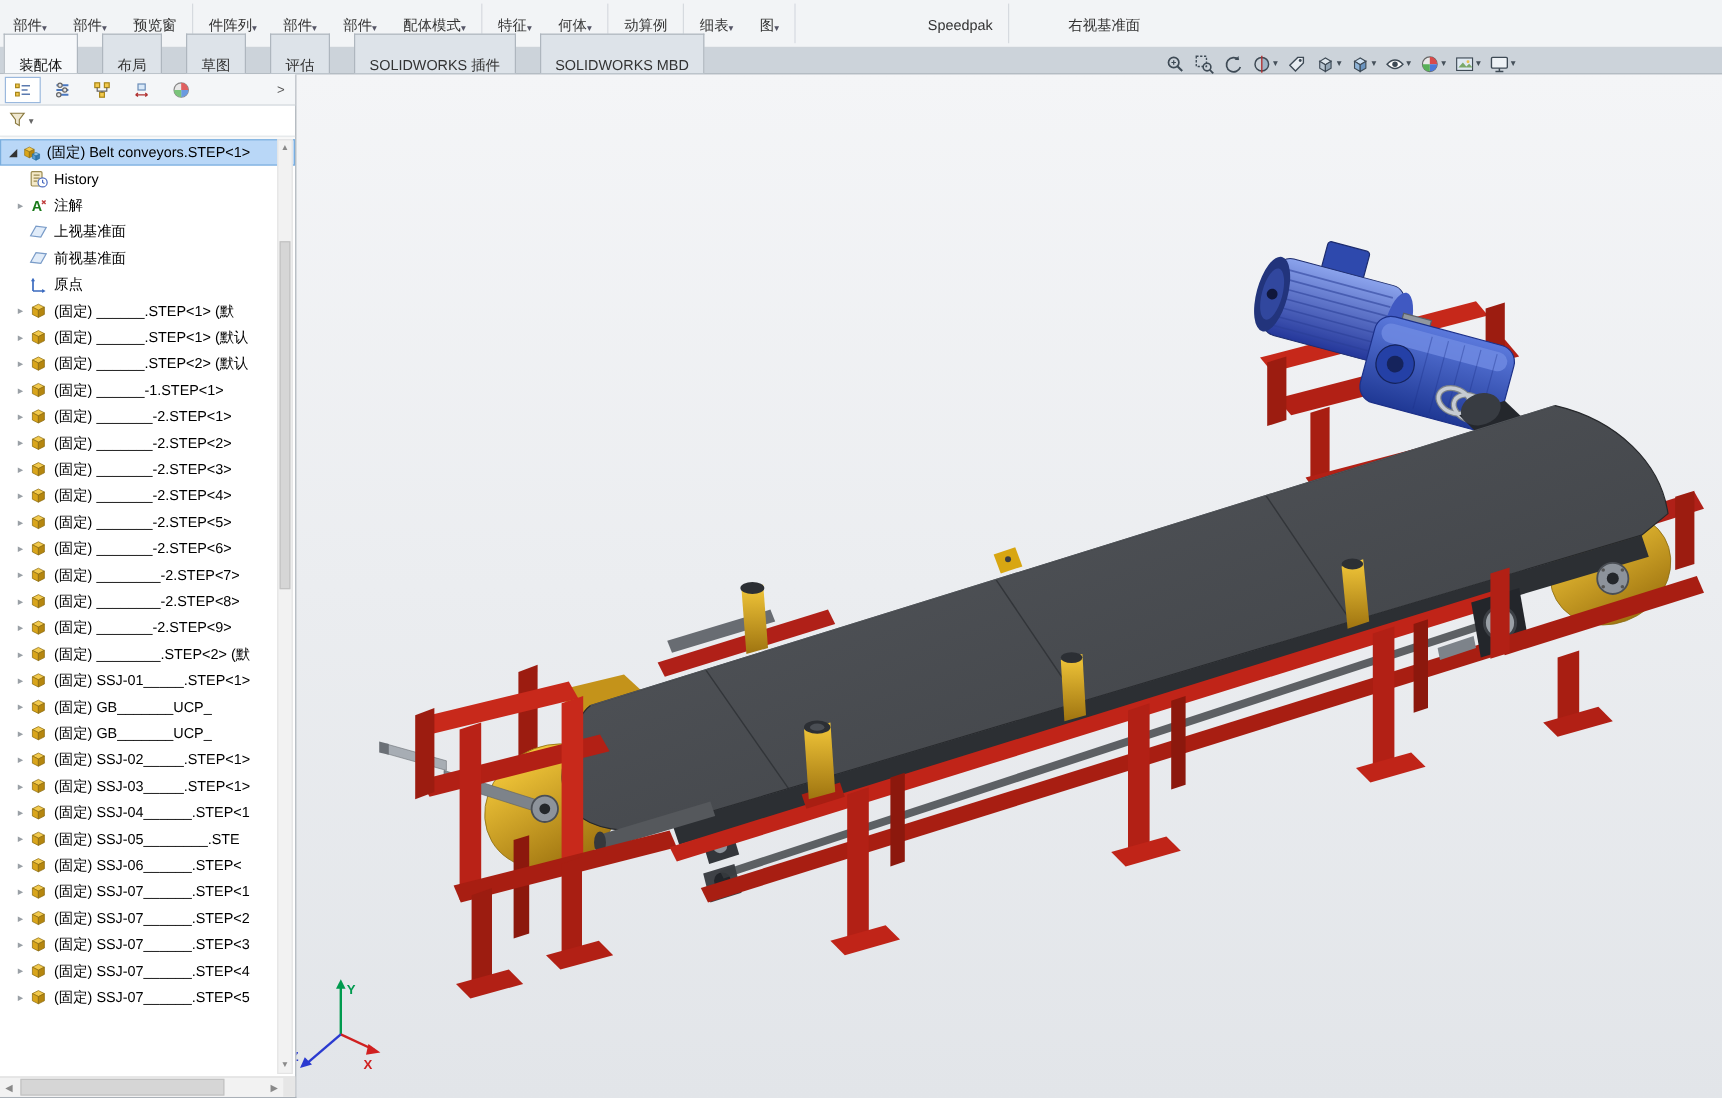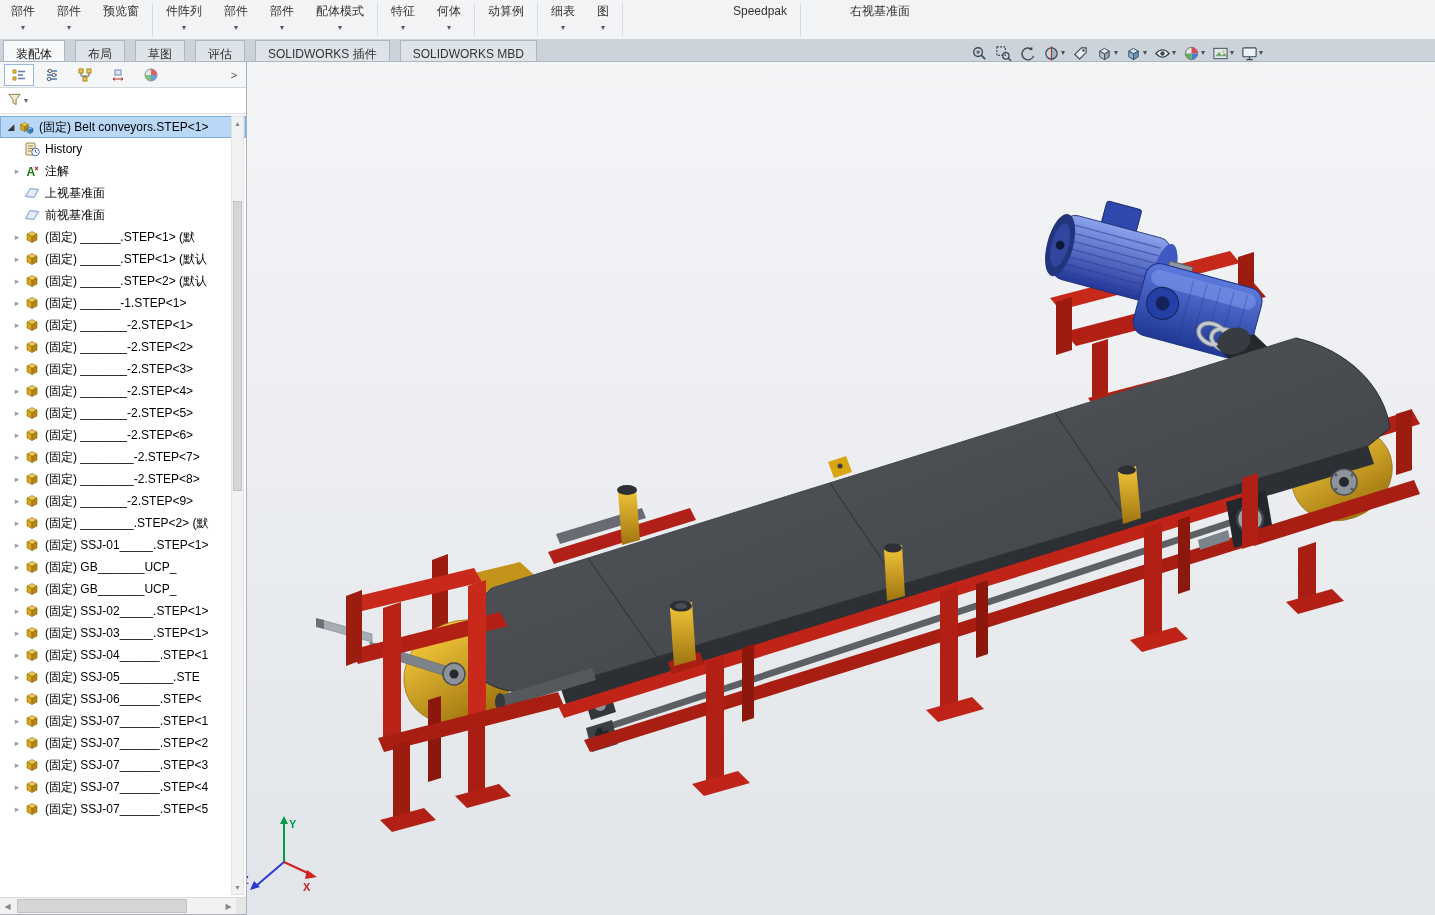--- a/index.html
+++ b/index.html
@@ -1,30 +1,30 @@
 <!DOCTYPE html>
 <html><head>
 <meta charset="utf-8">
 <style>
   *{margin:0;padding:0;box-sizing:border-box}
   html,body{width:1435px;height:915px;overflow:hidden}
   body{font-family:"Liberation Sans","DejaVu Sans",sans-serif;font-size:12px;color:#222;position:relative;background:#e8eaed}
 
   
   .ribbon{position:absolute;top:0;left:0;right:0;height:40px;background:#f2f4f6;border-bottom:1px solid #cdd3d9;display:flex;align-items:stretch;overflow:hidden}
-  .ribbon-item{display:flex;flex-direction:column;align-items:center;padding:4px 11px 0;color:#333;cursor:default}
+  .ribbon-item{display:flex;flex-direction:row;align-items:center;padding:4px 11px 0;color:#333;cursor:default}
   .ribbon-item .rlbl{font-size:12px;line-height:15px;white-space:nowrap}
   .ribbon-item .caret{font-size:8px;color:#556;line-height:9px;margin-top:4px}
   .ribbon-sep{width:1px;background:#d6dadf;margin:3px 2px}
   .ribbon-item.g5{margin-left:97px}
   .ribbon-item.g6{margin-left:36px}
 
   
   .tabbar{position:absolute;top:40px;left:0;right:0;height:22px;background:#ccd3da;border-bottom:1px solid #aeb6be;display:flex;align-items:flex-end;padding-left:3px}
-  .tab{height:21px;line-height:19px;padding:4px 12px;background:#dde3e9;border:1px solid #aeb6be;border-bottom:none;margin-right:10px;font-size:12px;color:#333;white-space:nowrap;cursor:default}
+  .tab{height:21px;line-height:19px;padding:16px 12px;background:#dde3e9;border:1px solid #aeb6be;border-bottom:none;margin-right:20px;font-size:12px;color:#333;white-space:nowrap;cursor:default}
   .tab.active{background:#f6f8fa;color:#111}
 
   
   .headsup{position:absolute;top:43px;right:172px;height:20px;display:flex;align-items:center;gap:7px;z-index:5}
   .hu{display:flex;align-items:center;gap:1px;cursor:default}
   .hu svg{width:17px;height:17px;display:block}
   .hu .caret{font-size:8px;color:#45505a;line-height:8px}
 
   
   .viewport{position:absolute;top:62px;left:0;width:1435px;height:853px}
@@ -530,20 +530,31 @@
         <div class="tree-row">
           <span class="tw"></span>
           <span class="ticon">
             <svg viewBox="0 0 16 16">
               <path d="M1.5 11.5L6 3.5l8.5 1-4.5 8z" fill="#dce9f8" fill-opacity="0.85" stroke="#7a9cc8"></path>
             </svg>
           </span>
           <span class="tlabel">前视基准面</span>
         </div>
         <div class="tree-row">
+          <span class="tw"></span>
+          <span class="ticon">
+            <svg viewBox="0 0 16 16">
+              <path d="M3.5 13.5v-9M3.5 13.5h9" stroke="#3a6abf" stroke-width="1.4" fill="none"></path>
+              <path d="M3.5 2.5L1.8 5.4h3.4z" fill="#3a6abf"></path>
+              <path d="M14 13.5l-2.9-1.7v3.4z" fill="#3a6abf"></path>
+            </svg>
+          </span>
+          <span class="tlabel">原点</span>
+        </div>
+        <div class="tree-row">
           <span class="tw">▸</span>
           <span class="ticon">
             <svg viewBox="0 0 16 16">
               <g stroke="#8a6a10" stroke-width="0.6">
                 <path d="M3 5l5-2.5L13 5 8 7.5z" fill="#f2c94c"></path>
                 <path d="M3 5v6l5 2.5V7.5z" fill="#d9a51b"></path>
                 <path d="M13 5v6l-5 2.5V7.5z" fill="#b5860f"></path>
               </g>
             </svg>
           </span>

